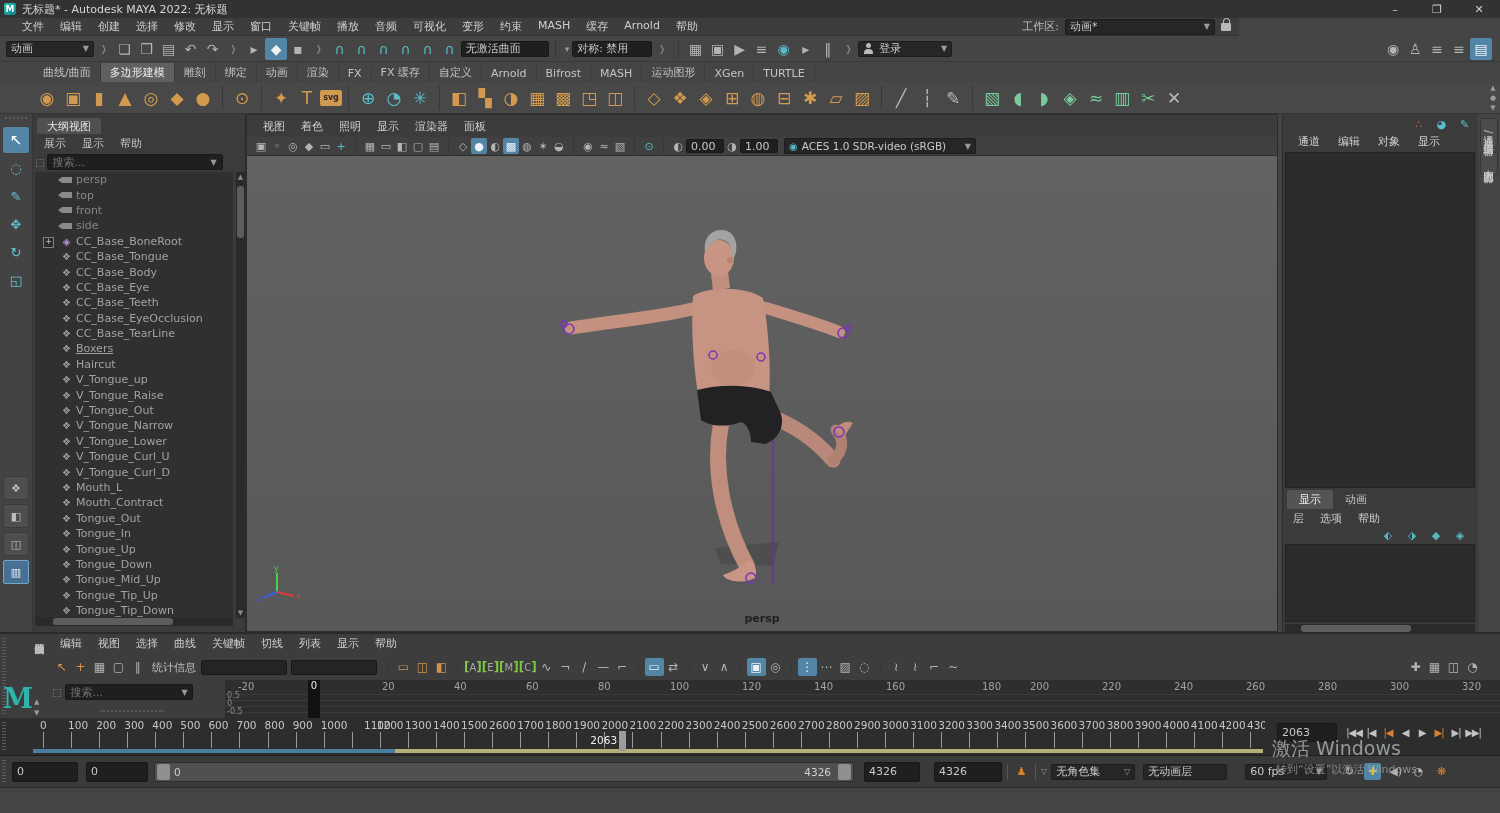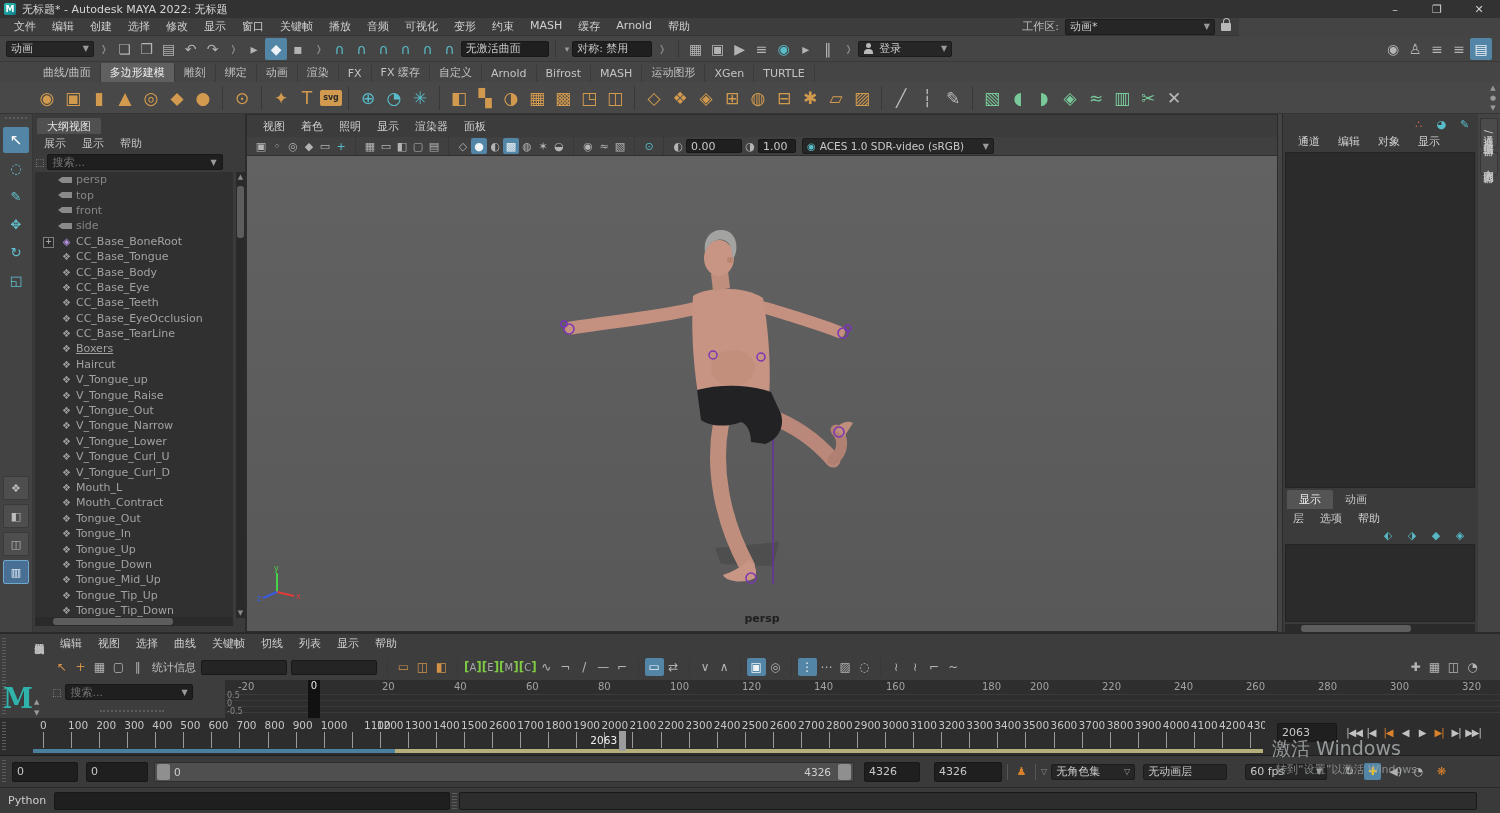--- a/index.html
+++ b/index.html
@@ -6,21 +6,21 @@
   #root{position:relative;width:1500px;height:813px;background:#444444;overflow:hidden;
         font-family:"DejaVu Sans","Liberation Sans",sans-serif;font-size:11px;color:#c8c8c8;cursor:default}
   .abs{position:absolute}
   
   .titlebar{left:0;top:0;width:1500px;height:18px;background:#323232;display:flex;align-items:center;padding-left:4px;box-sizing:border-box}
   .maya-logo{width:12px;height:12px;background:linear-gradient(135deg,#2fbfb3,#0d7f8c);border-radius:2px;color:#fff;
              font-size:9px;font-weight:bold;display:flex;align-items:center;justify-content:center;margin-right:6px}
   .title-text{color:#d6d6d6;font-size:11px}
   .winbtns{margin-left:auto;display:flex}
   .winbtn{width:42px;height:18px;display:flex;align-items:center;justify-content:center;color:#d0d0d0;font-size:11px}
-  .menubar{left:0;top:18px;width:1239px;height:18px;background:#3d3d3d;display:flex;align-items:center;padding-left:6px;box-sizing:border-box;border-bottom:1px solid #343434}
+  .menubar{left:0;top:18px;width:1239px;height:18px;background:#3d3d3d;display:flex;align-items:center;padding-left:14px;box-sizing:border-box;border-bottom:1px solid #343434}
   .menu-item{padding:0 8px;color:#cfcfcf;white-space:nowrap}
   .ws-label{color:#bdbdbd;margin-left:auto}
   .combo{background:#262626;border:1px solid #1c1c1c;border-radius:2px;height:14px;display:flex;align-items:center;
          padding:0 4px;color:#c9c9c9;position:relative}
   .combo .car{margin-left:auto;color:#9a9a9a;font-size:8px;padding-left:6px}
   .lock{width:10px;height:8px;background:#b9b9b9;border-radius:1px;position:relative;margin:0 8px 0 6px}
   .lock::before{content:"";position:absolute;left:1.5px;top:-5px;width:5px;height:5px;border:1.5px solid #b9b9b9;border-bottom:none;border-radius:4px 4px 0 0}
   
   .toolbar{left:0;top:36px;width:1500px;height:26px;background:#454545;display:flex;align-items:center;padding-left:6px;box-sizing:border-box;border-bottom:1px solid #393939}
   .icn{width:22px;height:22px;display:inline-flex;align-items:center;justify-content:center;color:#b4b4b4;font-size:14px;flex:none;border-radius:2px}
@@ -508,21 +508,21 @@
         <span class="icn ">✶</span>
         <span class="icn ">◒</span>
         <span class="isep"></span>
         <span class="icn ">◉</span>
         <span class="icn ">≈</span>
         <span class="icn ">▧</span>
         <span class="isep"></span>
         <span class="icn " style="color: rgb(88, 188, 201);">⊙</span>
         <span class="isep"></span>
         <span class="icn ">◐</span>
-        <input class="field" value="0.00" style="width: 56px; height: 14px;">
+        <input class="field" value="0.00" style="width: 38px; height: 14px;">
         <span class="icn ">◑</span>
         <input class="field" value="1.00" style="width: 38px; height: 14px;">
         <span class="combo" style="width: 182px; margin-left: 6px;">
           <span style="color: rgb(88, 188, 201); margin-right: 4px; font-size: 10px;">◉</span>
           <span style="font-size: 10.5px;">ACES 1.0 SDR-video (sRGB)</span>
           <span class="car">▼</span>
         </span>
       </div>
     <div class="scene">
       <svg width="1030" height="475" viewBox="0 0 1030 475">
@@ -856,22 +856,16 @@
     </span>
     <span id="range-icons" style="display:flex;align-items:center;gap:6px;margin-left:14px">
         <span class="icn small">↻</span>
         <span class="icn small active" style="color: rgb(232, 195, 42); background: rgb(82, 133, 166);">✚</span>
         <span class="icn small">◀)</span>
         <span class="icn small">◔</span>
         <span class="icn small" style="color: rgb(217, 130, 43);">❋</span>
       </span>
   </div>
 
-  <div class="abs cmdline">
-    <span class="cmd-label">Python</span>
-    <input class="field" style="width: 396px; height: 18px; background: rgb(31, 31, 31);">
-    <div style="width:5px;height:16px;margin:0 2px;background:repeating-linear-gradient(#5c5c5c 0 1px,transparent 1px 3px)"></div>
-    <div class="field" style="width:1018px;height:18px;background:#2d2d2d"></div>
-  </div>
 
   <div class="abs wm1">激活 Windows</div>
   <div class="abs wm2">转到“设置”以激活 Windows</div>
 </div>
 
 </body></html>

